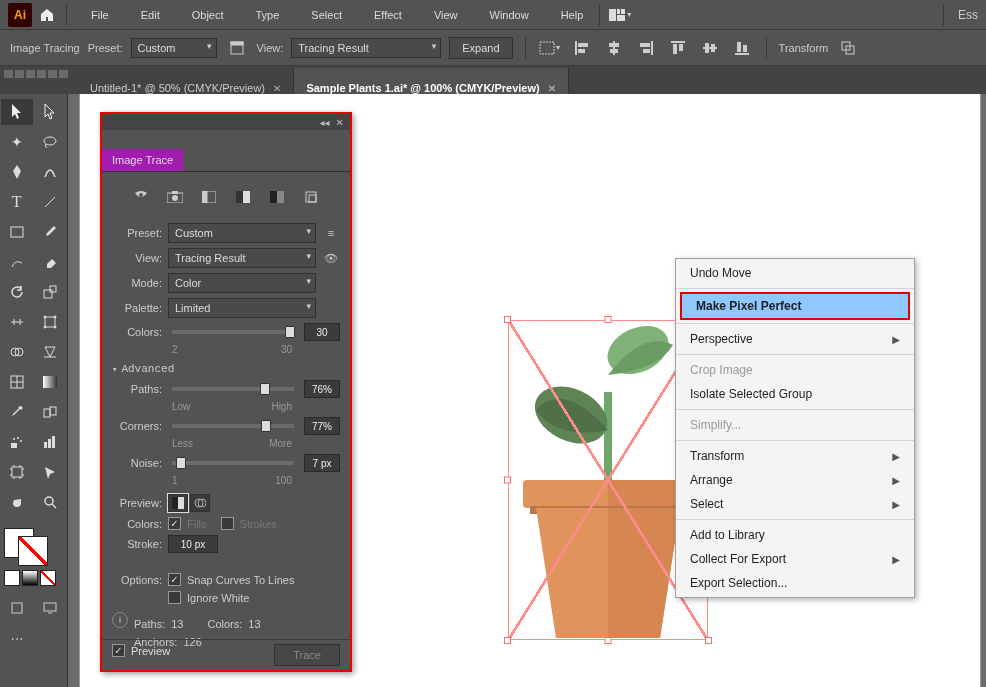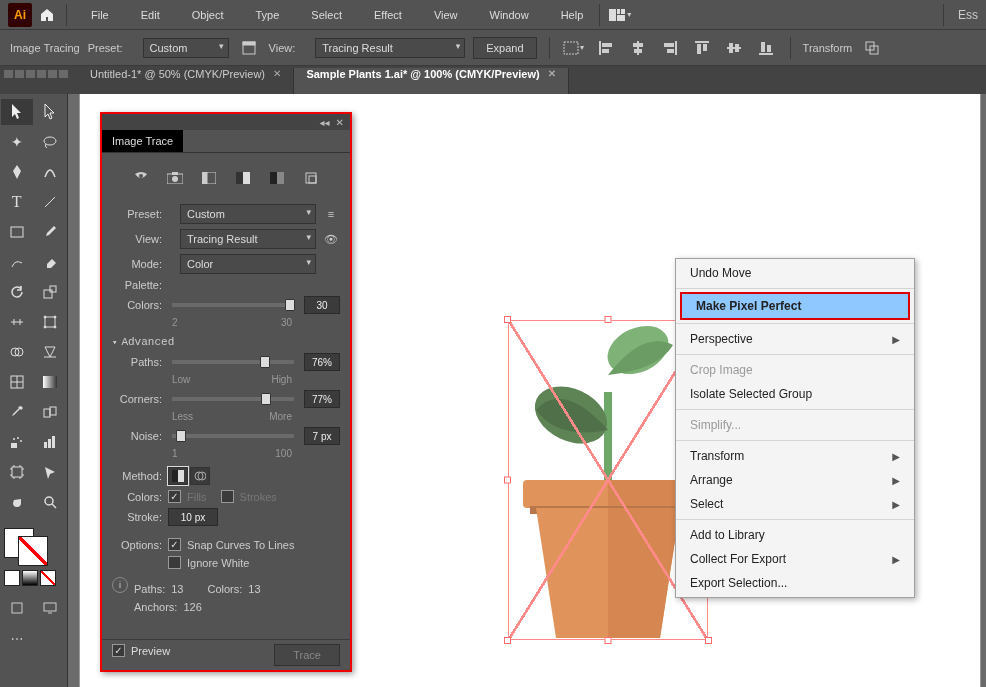--- a/index.html
+++ b/index.html
@@ -10,31 +10,31 @@
 .ai-logo { width:24px; height:24px; background:#330000; color:#ff9a00; display:flex; align-items:center; justify-content:center; font-weight:bold; font-size:12px; border-radius:2px; }
 .home-ico { width:22px; height:22px; display:flex; align-items:center; justify-content:center; color:#eee; }
 .menu-items { display:flex; gap:16px; margin-left:8px; }
 .menu-items span { padding:4px 8px; cursor:pointer; }
 .menubar-right { margin-left:auto; display:flex; align-items:center; gap:10px; }
 .ess { color:#ccc; font-size:12px; }
 
 
 .controlbar { height:36px; background:#535353; display:flex; align-items:center; padding:0 10px; gap:8px; border-bottom:1px solid #3a3a3a; font-size:11px; }
 .controlbar .label { color:#ccc; }
-.dropdown { background:#4a4a4a; border:1px solid #323232; padding:2px 18px 2px 6px; color:#ddd; position:relative; min-width:70px; font-size:11px; height:20px; display:flex; align-items:center;margin-left:12px; }
+.dropdown { background:#4a4a4a; border:1px solid #323232; padding:2px 18px 2px 6px; color:#ddd; position:relative; min-width:70px; font-size:11px; height:20px; display:flex; align-items:center; }
 .dropdown::after { content:"▾"; position:absolute; right:4px; top:2px; font-size:9px; color:#ccc; }
 .iconbtn { width:24px; height:22px; display:flex; align-items:center; justify-content:center; color:#ccc; border:1px solid transparent; }
 .btn { background:#4a4a4a; border:1px solid #323232; padding:3px 12px; color:#ddd; font-size:11px; height:22px; }
 .sep-v { width:1px; height:22px; background:#3a3a3a; margin:0 4px; }
 
 
 .tabbar { height:28px; background:#434343; display:flex; align-items:flex-end; padding-left:78px; position:relative; }
 .little-bar { position:absolute; left:4px; top:4px; width:64px; height:8px; display:flex; gap:2px; }
 .little-bar span { flex:1; background:#6a6a6a; }
-.doctab { height:26px; padding:0 12px; display:flex; align-items:flex-start; gap:8px; font-size:11px; color:#ccc; border-right:1px solid #323232; }
+.doctab { height:26px; padding:0 12px; display:flex; align-items:flex-end; gap:8px; font-size:11px; color:#ccc; border-right:1px solid #323232; }
 .doctab.active { background:#535353; color:#fff; font-weight:600; }
 .doctab .close { font-size:10px; color:#aaa; }
 
 
 .main { position:absolute; top:94px; left:0; right:0; bottom:0; display:flex; }
 
 
 .toolbox { width:68px; background:#535353; border-right:1px solid #323232; display:flex; flex-direction:column; padding:4px 0; gap:2px; }
 .toolrow { display:flex; }
 .toolcell { width:32px; height:26px; display:flex; align-items:center; justify-content:center; color:#ddd; font-size:14px; margin:1px; }
@@ -59,21 +59,21 @@
 .sel-box::after { background:linear-gradient(to top left, transparent 49.6%, #ff8a8a 49.6%, #ff8a8a 50.4%, transparent 50.4%); }
 .handle { position:absolute; width:7px; height:7px; background:#fff; border:1px solid #ff6a6a; }
 .h-tl{left:-4px;top:-4px}.h-tr{right:-4px;top:-4px}.h-bl{left:-4px;bottom:-4px}.h-br{right:-4px;bottom:-4px}
 .h-tc{left:50%;top:-4px;transform:translateX(-50%)}.h-bc{left:50%;bottom:-4px;transform:translateX(-50%)}
 .h-lc{left:-4px;top:50%;transform:translateY(-50%)}.h-rc{right:-4px;top:50%;transform:translateY(-50%)}
 .plant-svg { position:absolute; inset:0; }
 
 
 .trace-panel { position:absolute; left:100px; top:112px; width:252px; height:560px; background:#535353; border:2px solid #e00; box-shadow:2px 2px 6px rgba(0,0,0,.4); z-index:30; font-size:11px; }
 .panel-hdr { height:16px; background:#444; display:flex; align-items:center; justify-content:flex-end; padding-right:6px; gap:6px; color:#bbb; font-size:10px; }
-.panel-tab { background:#000000; padding:5px 10px; display:inline-block; font-size:11px; color:#ddd; }
+.panel-tab { background:#a21caf; padding:5px 10px; display:inline-block; font-size:11px; color:#ddd;margin-top:19px; }
 .panel-tabrow { background:#535353; border-bottom:1px solid #323232; }
 .panel-body { padding:8px 10px; color:#ccc; }
 .iconrow { display:flex; justify-content:center; gap:14px; padding:8px 0 12px; }
 .iconrow .pi { width:20px; height:18px; display:flex; align-items:center; justify-content:center; color:#ccc; font-size:13px; }
 .field { display:flex; align-items:center; gap:6px; margin:5px 0; }
 .field .flabel { width:50px; text-align:right; color:#ccc; }
 .field .dropdown { flex:1; }
 .field .rt-ico { width:18px; text-align:center; color:#ccc; }
 .slider { flex:1; height:4px; background:#6a6a6a; position:relative; margin:0 4px; }
 .slider .knob { position:absolute; top:-4px; width:10px; height:12px; background:#ddd; border:1px solid #333; border-radius:1px; transform:translateX(-50%);}
@@ -534,20 +534,21 @@
         <div class="dropdown">Tracing Result</div>
         <span class="rt-ico">👁</span>
       </div>
     <div class="field">
         <span class="flabel">Mode:</span>
         <div class="dropdown">Color</div>
         <span class="rt-ico"></span>
       </div>
     <div class="field">
         <span class="flabel">Palette:</span>
+        <div class="dropdown">Limited</div>
         <span class="rt-ico"></span>
       </div>
 
     <div class="field">
         <span class="flabel">Colors:</span>
         <div class="slider">
           <div class="knob" style="left:97%"></div>
         </div>
         <div class="valbox">30</div>
       </div>
@@ -588,21 +589,21 @@
           <div class="knob" style="left:7%"></div>
         </div>
         <div class="valbox">7 px</div>
       </div>
     <div class="sublabels">
         <span>1</span>
         <span>100</span>
       </div>
 
     <div class="field" style="margin-top:8px">
-        <span class="flabel">Method:</span>
+        <span class="flabel">Preview:</span>
       <div class="method-box">
         <div class="mopt sel">
             <svg width="12" height="12">
               <rect width="6" height="12" fill="#222"></rect>
               <rect x="6" width="6" height="12" fill="#ddd"></rect>
             </svg>
           </div>
         <div class="mopt">
             <svg width="12" height="12" fill="none" stroke="#aaa">
               <circle cx="5" cy="6" r="4"></circle>
@@ -617,21 +618,21 @@
       <span class="chk on"></span>
         <span style="margin-right:8px">Fills</span>
       <span class="chk"></span>
         <span>Strokes</span>
     </div>
     <div class="field disabled">
         <span class="flabel">Stroke:</span>
         <div class="valbox" style="width:50px">10 px</div>
       </div>
 
-    <div class="field" style="margin-top:12px">
+    <div class="field" style="margin-top:20px">
         <span class="flabel">Options:</span>
       <span class="chk on"></span>
         <span>Snap Curves To Lines</span>
     </div>
     <div class="field">
         <span class="flabel"></span>
       <span class="chk"></span>
         <span>Ignore White</span>
     </div>
 

